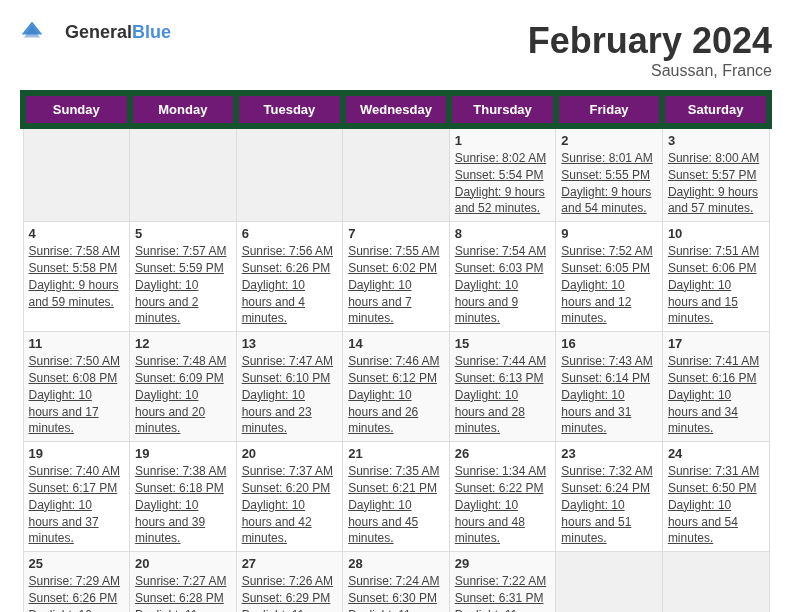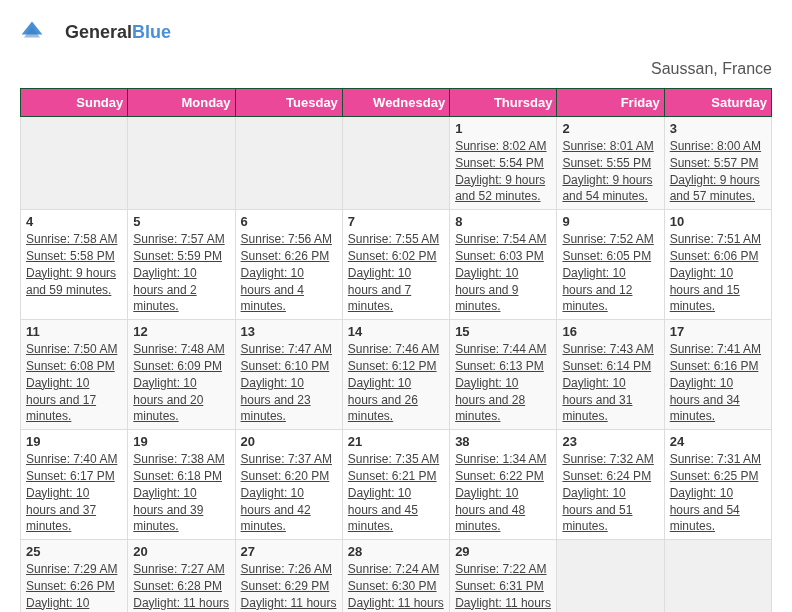--- a/index.html
+++ b/index.html
@@ -29,35 +29,34 @@
       text-align: right;
     }
     .calendar-title {
       font-size: 36px;
       font-weight: bold;
       color: #333;
     }
     .calendar-subtitle {
       font-size: 16px;
       color: #555;
-      margin-top: 40px;
     }
     table {
       width: 100%;
       border-collapse: collapse;
       table-layout: fixed;
     }
     thead tr th {
-      background-color: #ec4899;
+      background-color: #701a75;
       color: #fff;
       font-size: 13px;
       font-weight: bold;
       padding: 6px 4px;
-      text-align: right;
-      border: 1px solid #14532d;
+      text-align: center;
+      border: 6px solid #14532d;
     }
     tbody tr td {
       vertical-align: top;
       padding: 4px 5px;
       font-size: 10.5px;
       color: #333;
       border: 1px solid #ddd;
       height: 90px;
       background: #fff;
     }
@@ -88,20 +87,21 @@
   <div class="logo">
     <svg class="logo-icon" viewBox="0 0 30 30" xmlns="http://www.w3.org/2000/svg">
       <polygon points="15,2 28,18 2,18" fill="#4a90d9"></polygon>
       <polygon points="15,8 25,22 5,22" fill="#3a7abf" opacity="0.5"></polygon>
     </svg>
     <div>
       <span style="font-size:18px;font-weight:bold;color:#333;">General</span><span style="font-size:18px;font-weight:bold;color:#4a90d9;">Blue</span>
     </div>
   </div>
   <div class="title-block">
+    <div class="calendar-title">February 2024</div>
     <div class="calendar-subtitle">Saussan, France</div>
   </div>
 </div>
 
 <table>
   <thead>
     <tr>
       <th>Sunday</th>
       <th>Monday</th>
       <th>Tuesday</th>
@@ -243,35 +243,35 @@
 Sunset: 6:20 PM
 Daylight: 10 hours and 42 minutes.</div>
         </td>
         <td>
           <span class="day-number">21</span>
           <div class="day-info">Sunrise: 7:35 AM
 Sunset: 6:21 PM
 Daylight: 10 hours and 45 minutes.</div>
         </td>
         <td>
-          <span class="day-number">38</span>
+          <span class="day-number">26</span>
           <div class="day-info">Sunrise: 1:34 AM
 Sunset: 6:22 PM
 Daylight: 10 hours and 48 minutes.</div>
         </td>
         <td>
           <span class="day-number">23</span>
           <div class="day-info">Sunrise: 7:32 AM
 Sunset: 6:24 PM
 Daylight: 10 hours and 51 minutes.</div>
         </td>
         <td>
           <span class="day-number">24</span>
           <div class="day-info">Sunrise: 7:31 AM
-Sunset: 6:25 PM
+Sunset: 6:50 PM
 Daylight: 10 hours and 54 minutes.</div>
         </td>
       </tr>
       <tr>
         <td>
           <span class="day-number">25</span>
           <div class="day-info">Sunrise: 7:29 AM
 Sunset: 6:26 PM
 Daylight: 10 hours and 57 minutes.</div>
         </td>

